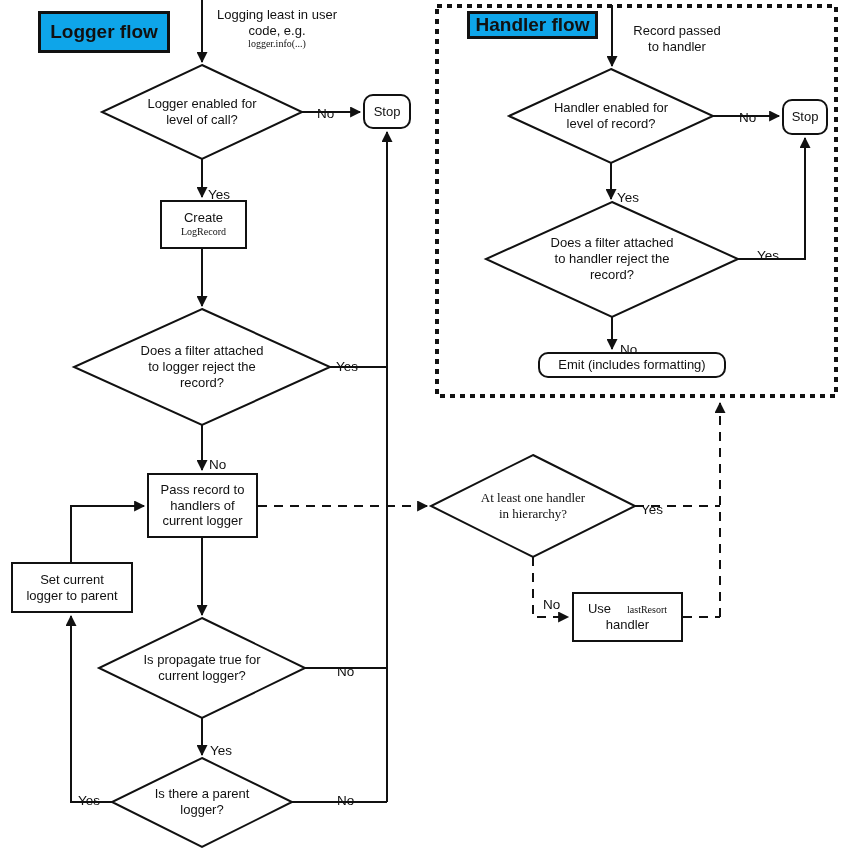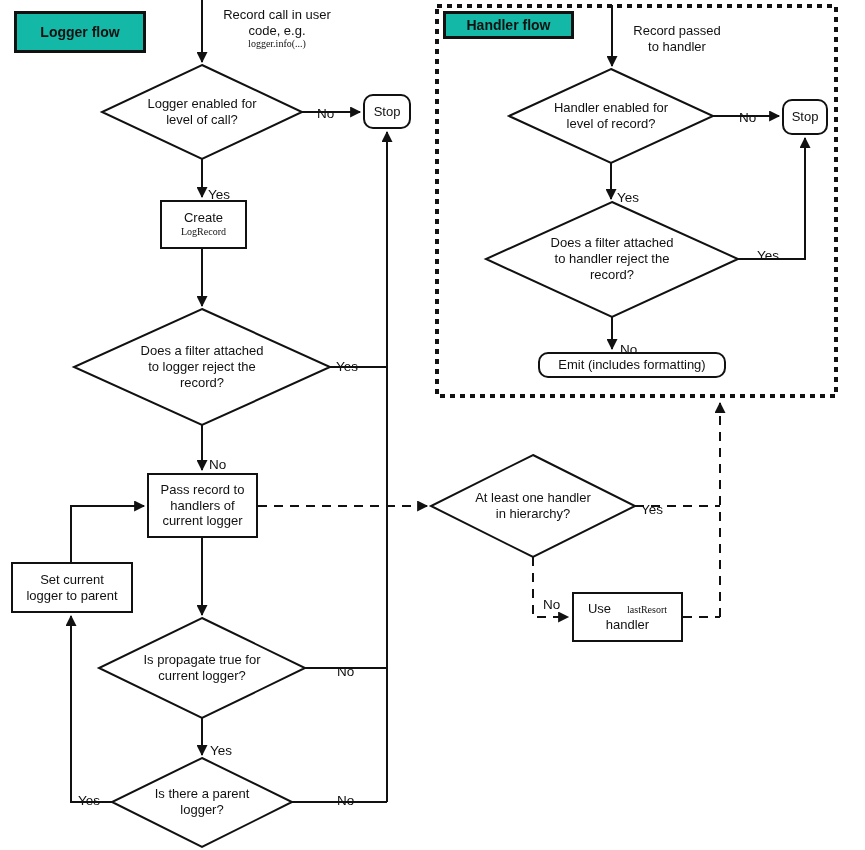--- a/index.html
+++ b/index.html
@@ -10,23 +10,23 @@
     overflow:hidden;
   }
   svg.layer { position:absolute; left:0; top:0; width:865px; height:850px; }
   .box {
     position:absolute; background:#fff; border:2px solid #111;
     display:flex; flex-direction:column; align-items:center; justify-content:center;
     text-align:center; font-size:13px; line-height:1.22;
   }
   .rounded { border-radius:10px; }
   .titlebox {
-    position:absolute; background:#14b8a6; border:3px solid #111;
+    position:absolute; background:#0ea5e9; border:3px solid #111;
     display:flex; align-items:center; justify-content:center;
-    font-weight:bold; font-size:14px;
+    font-weight:bold; font-size:19px;margin-left:24px;
   }
   .dtext {
     position:absolute; transform:translate(-50%,-50%);
     text-align:center; font-size:13px; line-height:1.22; white-space:pre-line;
   }
   .pre { white-space:pre-line; }
   .lbl { position:absolute; font-size:13.5px;margin-top:16px; }
   .mono { font-family:Liberation Serif, serif; font-size:10px; }
   .caption { position:absolute; text-align:center; font-size:13px; line-height:1.2; }
   .gap { margin-right:16px; }
@@ -82,21 +82,21 @@
       <path d="M635,506 H720"></path>
       <path d="M683,617 H720"></path>
       <path d="M720,617 V403" marker-end="url(#arr)"></path>
     </g>
   </svg>
 
   <div class="titlebox" style="left:14px; top:11px; width:132px; height:42px;">Logger flow</div>
   <div class="titlebox" style="left:443px; top:11px; width:131px; height:28px;">Handler flow</div>
 
   <div class="caption" style="left:207px; top:7px; width:140px;">
-    <div>Record call in user</div>
+    <div>Logging least in user</div>
     <div>code, e.g.</div>
     <div class="mono">logger.info(...)</div>
   </div>
   <div class="caption pre" style="left:617px; top:23px; width:120px;">Record passed
 to handler</div>
 
   <div class="box rounded" style="left:363px; top:94px; width:48px; height:35px;">Stop</div>
 
   <div class="box" style="left:160px; top:200px; width:87px; height:49px;">
     <span>Create</span>
@@ -134,21 +134,21 @@
 record?</div>
   <div class="dtext" style="left:202px; top:668px;">Is propagate true for
 current logger?</div>
   <div class="dtext" style="left:611px; top:116px;">Handler enabled for
 level of record?</div>
   <div class="dtext" style="left:202px; top:802px;">Is there a parent
 logger?</div>
   <div class="dtext" style="left:612px; top:259px;">Does a filter attached
 to handler reject the
 record?</div>
-  <div class="dtext" style="left:533px; top:506px;">At least one handler
+  <div class="dtext" style="left:533px; top:506px;font-family:Liberation Serif, serif;">At least one handler
 in hierarchy?</div>
 
   <div class="lbl" style="left:317px; top:90px;">No</div>
   <div class="lbl" style="left:208px; top:171px;">Yes</div>
   <div class="lbl" style="left:336px; top:343px;">Yes</div>
   <div class="lbl" style="left:209px; top:441px;">No</div>
   <div class="lbl" style="left:337px; top:648px;">No</div>
   <div class="lbl" style="left:210px; top:727px;">Yes</div>
   <div class="lbl" style="left:78px;  top:777px;">Yes</div>
   <div class="lbl" style="left:337px; top:777px;">No</div>

